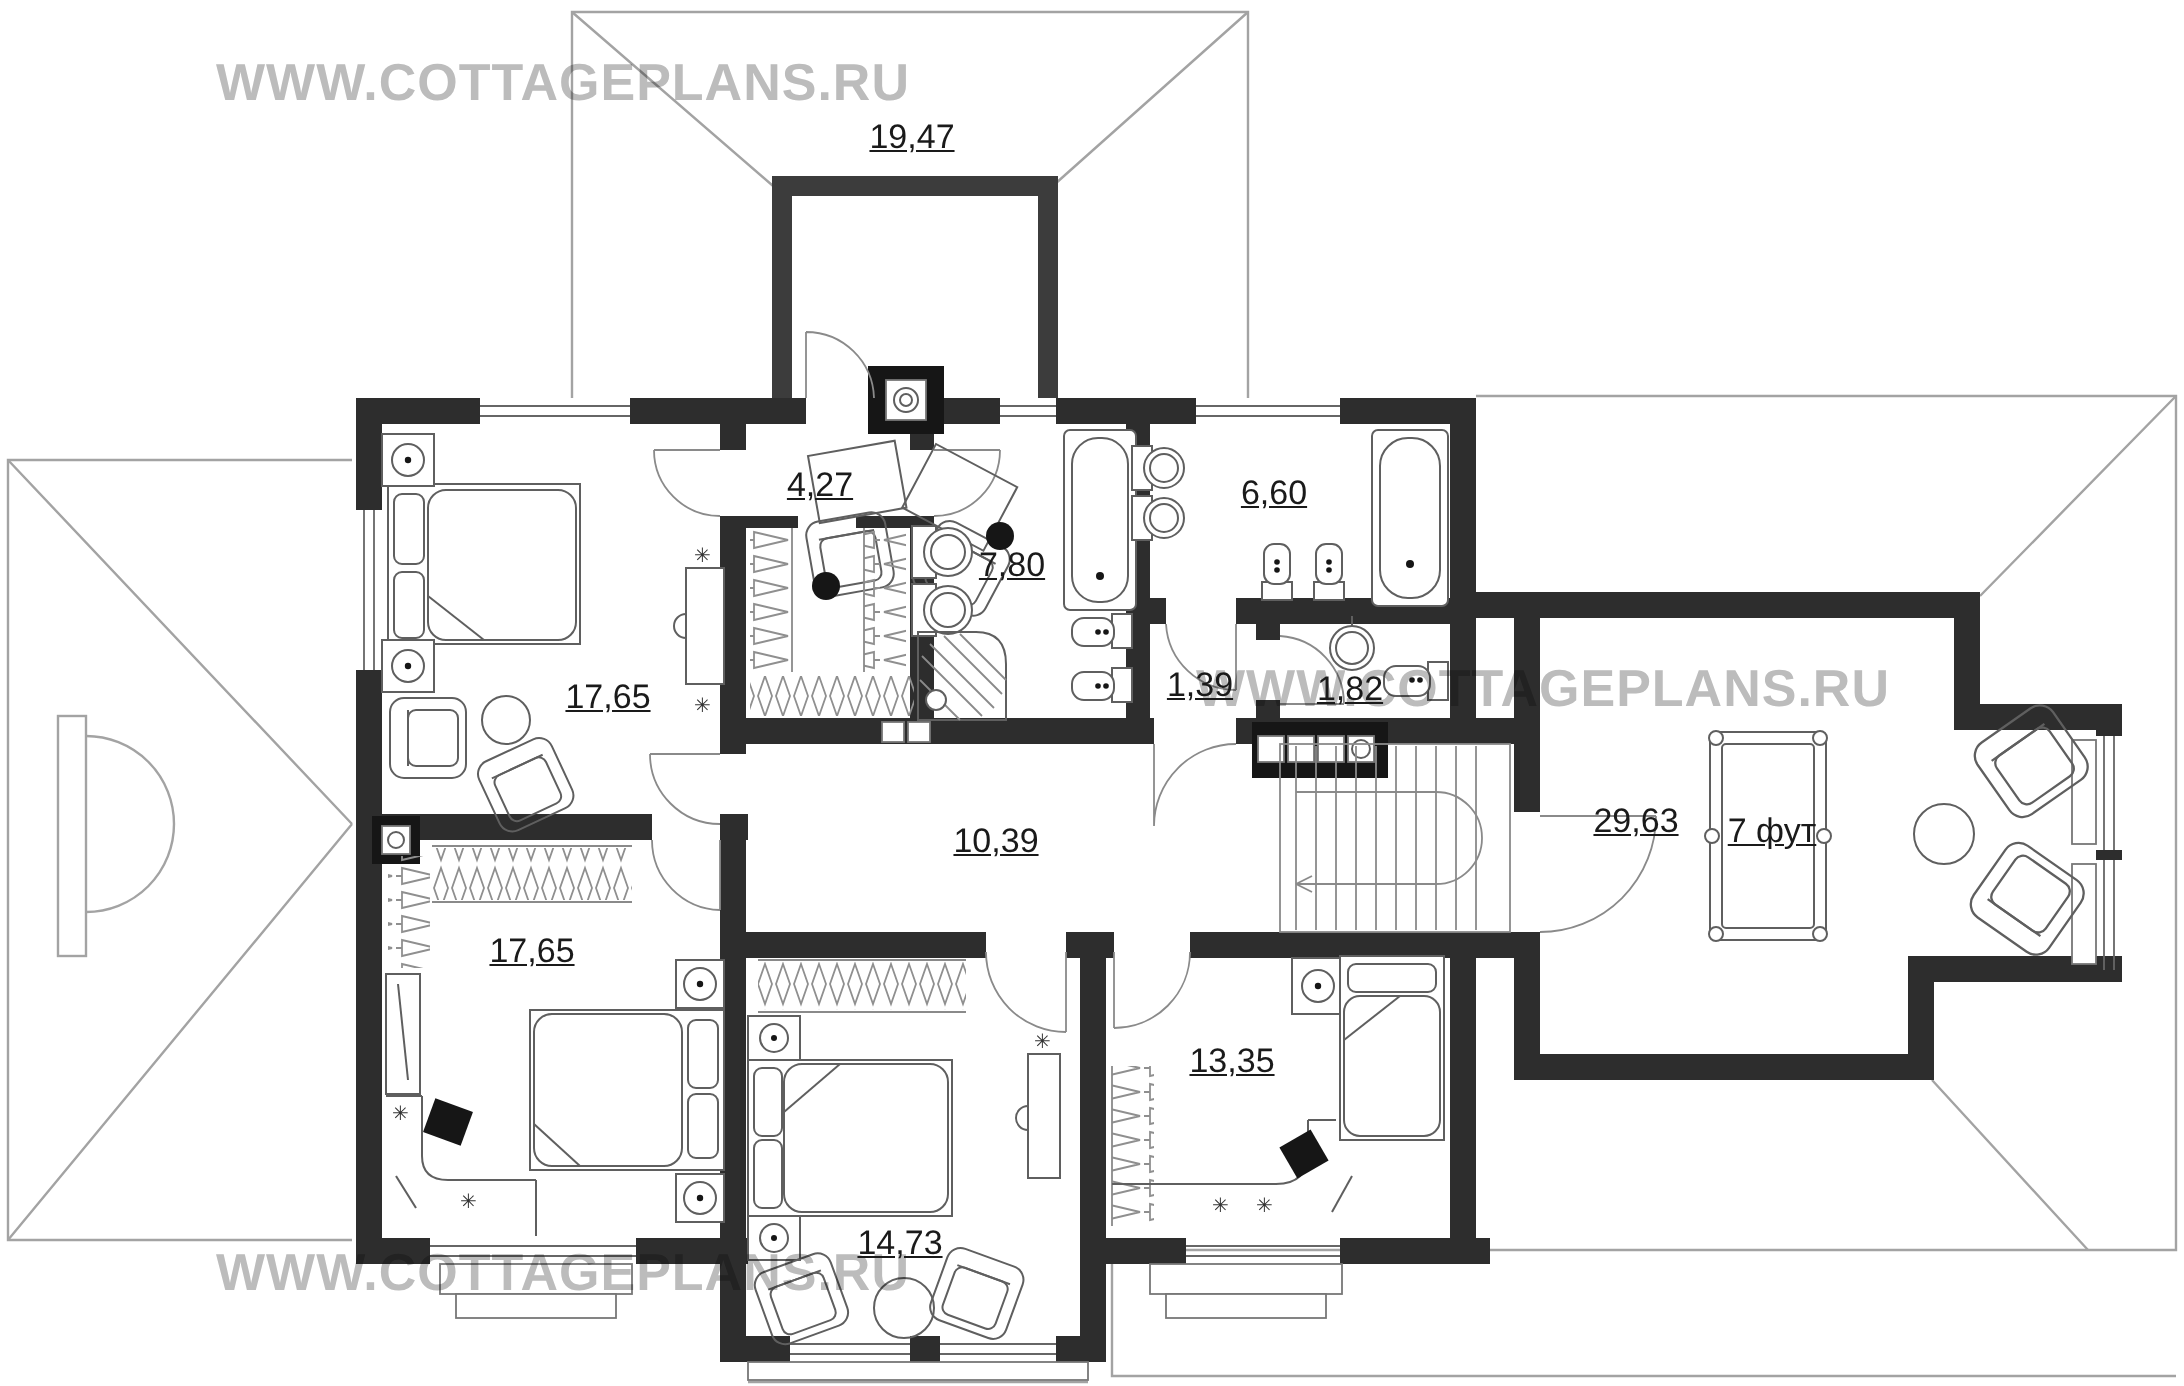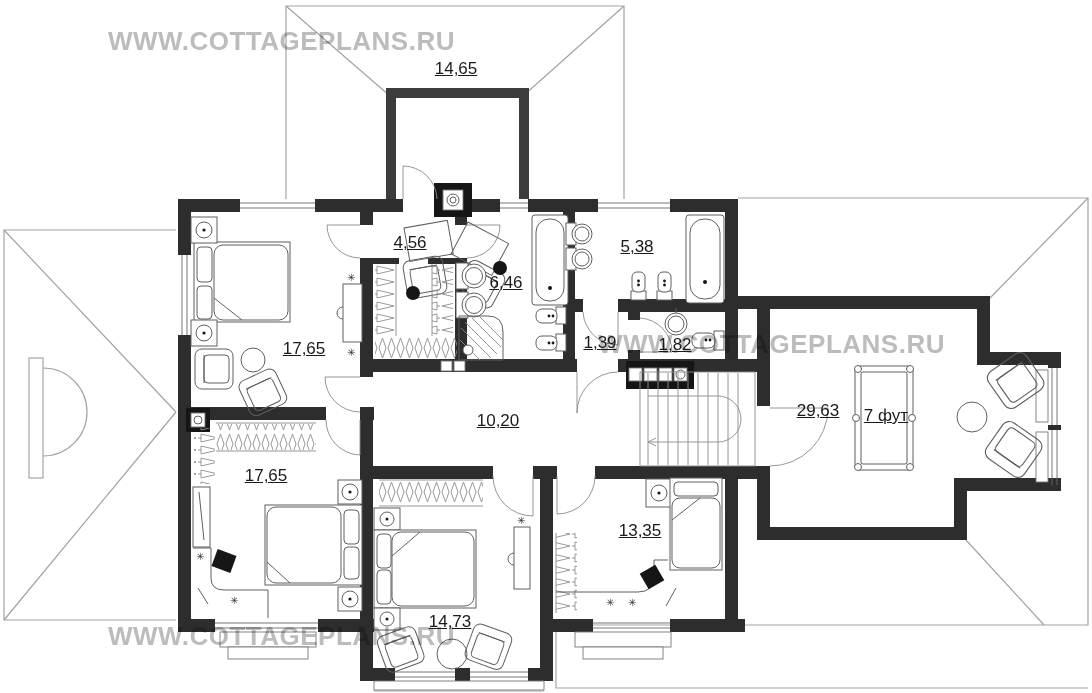--- a/index.html
+++ b/index.html
@@ -455,27 +455,27 @@
     <g transform="translate(993,420) rotate(215,23,26) scale(1.15)">
           <use href="#armchair"></use>
         </g>
   </g>
 </svg>
 
 <div class="watermark" style="left:108px;top:26px">WWW.COTTAGEPLANS.RU</div>
 <div class="watermark" style="left:598px;top:329px">WWW.COTTAGEPLANS.RU</div>
 <div class="watermark" style="left:108px;top:621px">WWW.COTTAGEPLANS.RU</div>
 
-<div class="room-label" style="left:456px;top:60px">14,65</div>
+<div class="room-label" style="left:456px;top:60px">19,47</div>
 <div class="room-label" style="left:304px;top:340px">17,65</div>
-<div class="room-label" style="left:410px;top:234px">4,56</div>
-<div class="room-label" style="left:506px;top:274px">6,46</div>
-<div class="room-label" style="left:637px;top:238px">5,38</div>
+<div class="room-label" style="left:410px;top:234px">4,27</div>
+<div class="room-label" style="left:506px;top:274px">7,80</div>
+<div class="room-label" style="left:637px;top:238px">6,60</div>
 <div class="room-label" style="left:600px;top:334px">1,39</div>
 <div class="room-label" style="left:675px;top:336px">1,82</div>
-<div class="room-label" style="left:498px;top:412px">10,20</div>
+<div class="room-label" style="left:498px;top:412px">10,39</div>
 <div class="room-label" style="left:818px;top:402px">29,63</div>
 <div class="room-label" style="left:266px;top:467px">17,65</div>
 <div class="room-label" style="left:450px;top:613px">14,73</div>
-<div class="room-label" style="left:640px;top:522px">13,35</div>
+<div class="room-label" style="left:616px;top:522px">13,35</div>
 
 <div class="plain-label" style="left:886px;top:406px">7 фут</div>
 </div>
 
 </body></html>

